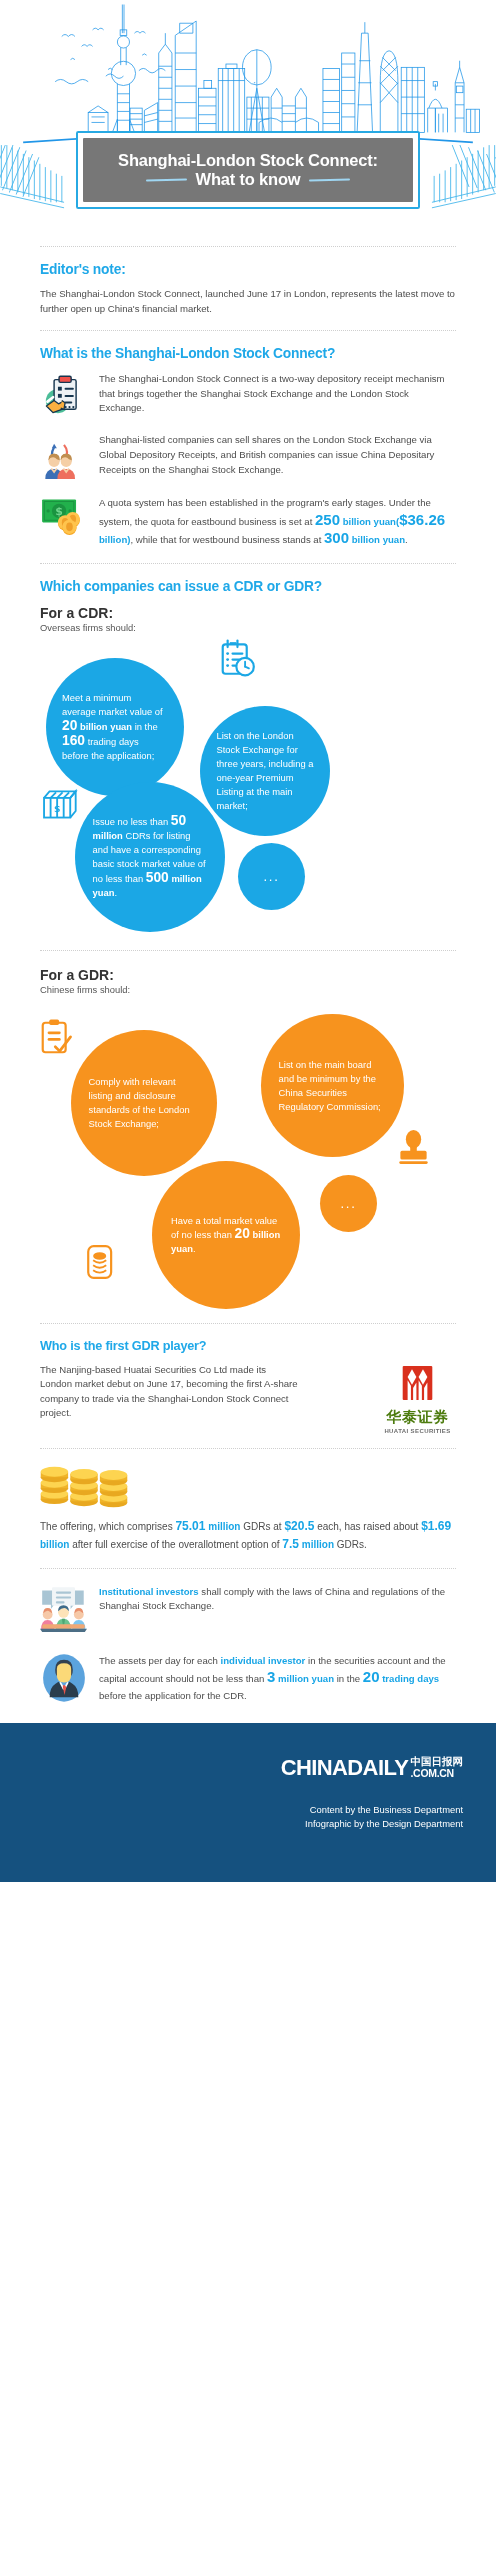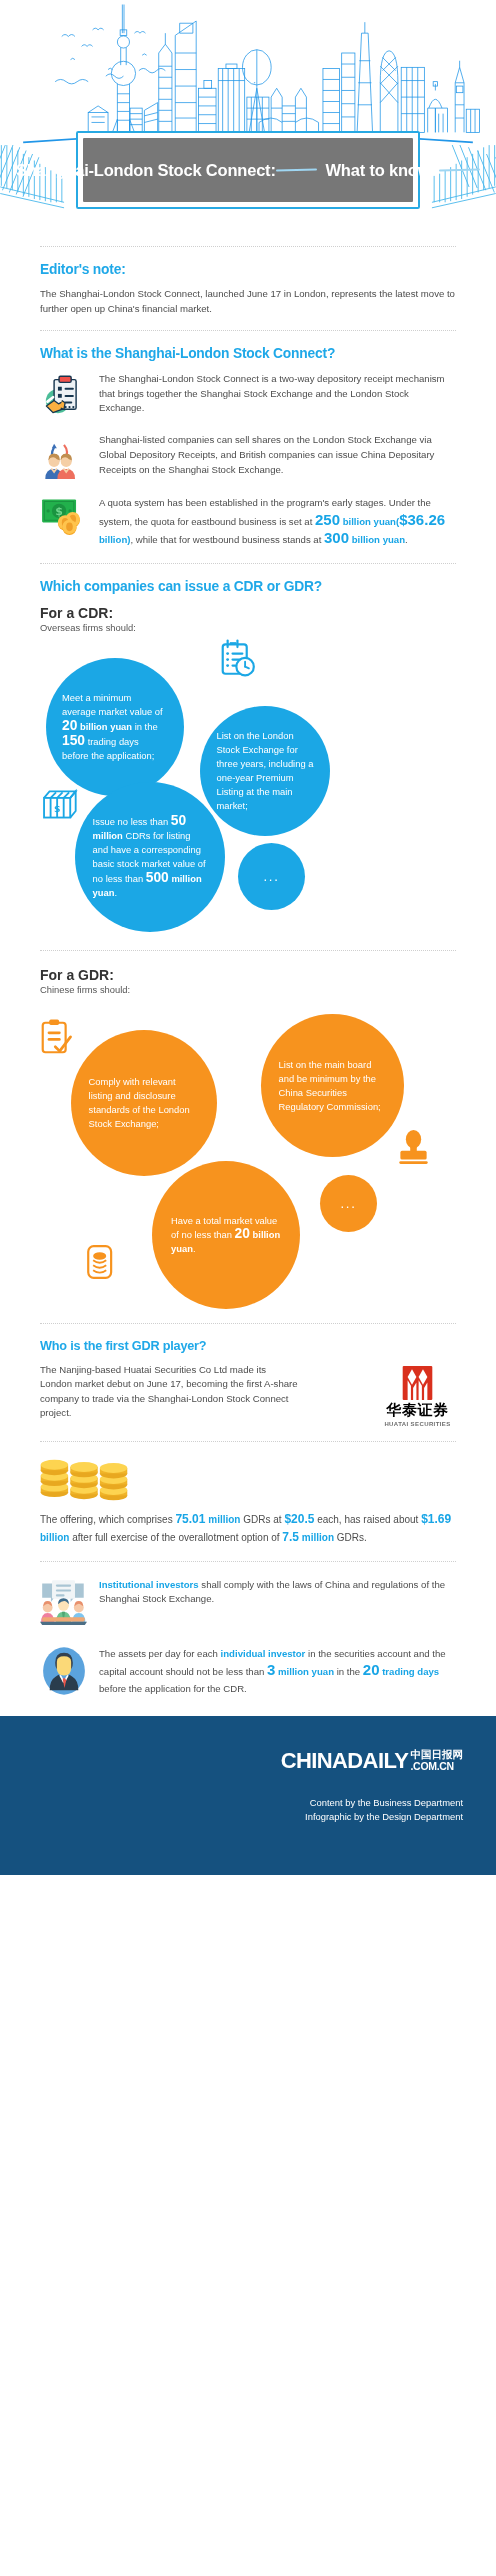--- a/index.html
+++ b/index.html
@@ -54,21 +54,21 @@
     border-radius: 2.2px;
     background: #ffffff;
     padding: 5px;
     z-index: 5;
   }
   .title-inner {
     width: 100%;
     height: 100%;
     background: #777777;
     display: flex;
-    flex-direction: row;
+    flex-direction: column;
     align-items: center;
     justify-content: center;
     border-radius: 1.1px;
     padding: 3.3px 10px;
   }
   .title-line1 {
     color: #ffffff;
     font-size: 16.5px;
     font-weight: bold;
     letter-spacing: -0.2px;
@@ -203,23 +203,23 @@
   .huatai-logo {
     flex: 0 0 auto;
     width: 77px;
     text-align: center;
     padding-top: 3.3px;
   }
   .huatai-logo svg { display: block; margin: 0 auto; }
   .huatai-cn {
     font-size: 15px;
     font-weight: bold;
-    color: #000000;
+    color: #4d7c0f;
     letter-spacing: 0.6px;
-    margin-top: 3px;
+    margin-top: 10px;
     line-height: 1;
     font-family: "DejaVu Sans", sans-serif;
   }
   .huatai-en {
     font-size: 6px;
     font-weight: bold;
     color: #6d6d6d;
     letter-spacing: 0.4px;
     margin-top: 2.8px;
   }
@@ -643,21 +643,21 @@
               <line x1="39" y1="20" x2="39" y2="56"></line>
               <line x1="25" y1="10" x2="15" y2="20"></line>
               <line x1="37" y1="10" x2="27" y2="20"></line>
               <line x1="49" y1="10" x2="39" y2="20"></line>
             </g>
             <text x="27" y="45" font-size="17" font-weight="bold" fill="#1ba7e5" text-anchor="middle" font-family="DejaVu Sans, sans-serif">$</text>
           </svg>
         </div>
 
         <div class="bubble blue" style="left:5.5px; top:20px; width:138px; height:138px; padding:20px 16.5px;">
-          <div class="btxt"><span>Meet a minimum average market value of </span><b class="n">20</b><b> billion yuan</b><span> in the </span><b class="n">150</b><span> trading days before the application;</span></div>
+          <div class="btxt"><span>Meet a minimum average market value of </span><b class="n">20</b><b> billion yuan</b><span> in the </span><b class="n">160</b><span> trading days before the application;</span></div>
         </div>
 
         <div class="bubble blue" style="left:160px; top:68px; width:130px; height:130px; padding:19px 16.5px;">
           <div class="btxt"><span>List on the London Stock Exchange for three years, including a one-year Premium Listing at the main market;</span></div>
         </div>
 
         <div class="bubble blue" style="left:35px; top:144px; width:150px; height:150px; padding:21px 17.6px;">
           <div class="btxt"><span>Issue no less than </span><b class="n">50</b><b> million</b><span> CDRs for listing and have a corresponding basic stock market value of no less than </span><b class="n">500</b><b> million yuan</b><span>.</span></div>
         </div>
 

